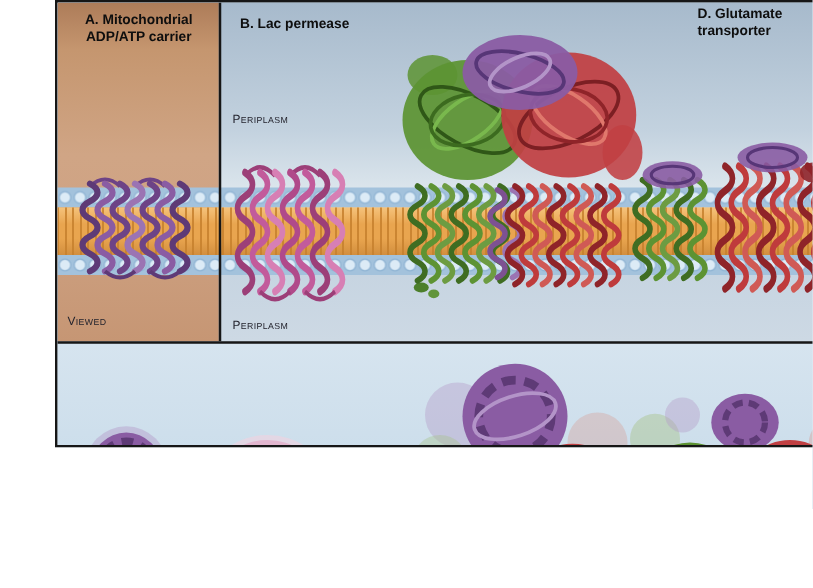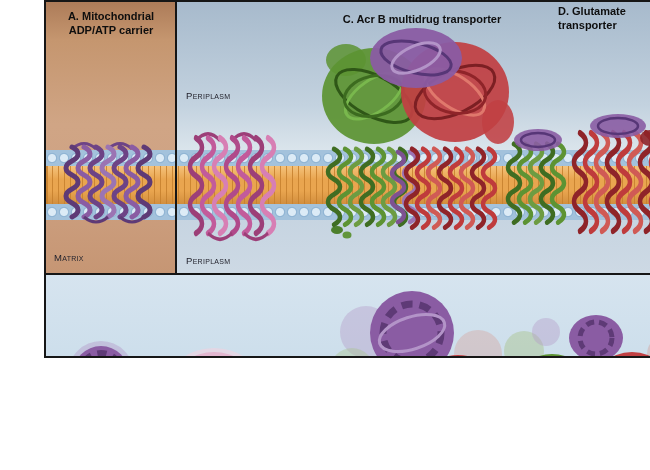--- a/index.html
+++ b/index.html
@@ -229,24 +229,24 @@
       </g>
       <g transform="translate(550,336)">
         <ellipse rx="27" ry="23" fill="#8a5ca3"></ellipse>
         <circle r="16" fill="none" stroke="#5e3a76" stroke-width="5" stroke-dasharray="8 5"></circle>
       </g>
       <circle cx="547" cy="378" r="10" fill="#c9a075"></circle>
     </g>
   </svg>
 
   <div class="panel-title t-a">A. Mitochondrial ADP/ATP carrier</div>
-  <div class="panel-title t-c">C. Acr B multidrug transporter</div>
+  <div class="panel-title t-b">B. Lac permease</div>
   <div class="panel-title t-d">D. Glutamate transporter</div>
 
-  <div class="env-label l-matrix">Matrix</div>
+  <div class="env-label l-matrix">Viewed</div>
   <div class="env-label l-peri">Periplasm</div>
   <div class="env-label l-cyto">Periplasm</div>
 
   <div class="scale-bar">
     <span class="label">1 nm</span>
     <div class="bar"></div>
   </div>
 
 </div>
 

